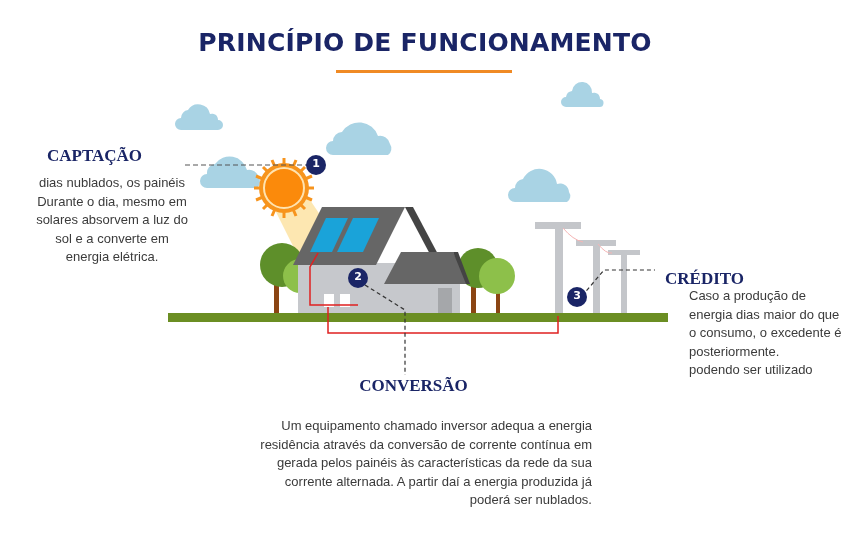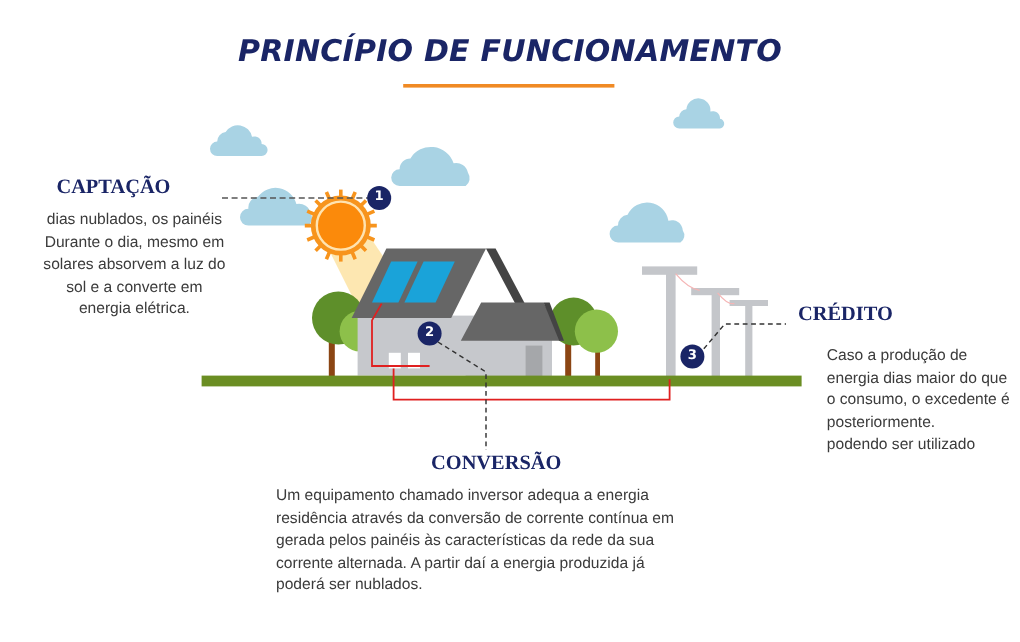--- a/index.html
+++ b/index.html
@@ -1,38 +1,38 @@
 <!DOCTYPE html>
 <html><head>
 <meta charset="utf-8">
 <style>
   * { margin:0; padding:0; box-sizing:border-box; }
   html, body { width:850px; height:535px; background:#ffffff; overflow:hidden; }
   body { position:relative; font-family:"Liberation Sans", sans-serif; }
   .title {
     position:absolute; left:0; width:850px; top:28px; text-align:center;
     font-family:"DejaVu Sans", sans-serif; font-weight:bold; font-size:25px;
-    color:#1a2566; letter-spacing:0.2px;font-style:italic;
+    color:#1a2566; letter-spacing:0.2px;
   }
   .title-underline { position:absolute; left:336px; top:70px; width:176px; height:3px; background:#f08a24; }
   .scene { position:absolute; left:0; top:0; width:850px; height:535px; }
   .heading {
     position:absolute; font-family:Liberation Serif, serif; font-weight:bold;
     color:#1a2566; font-size:17px;
   }
   .body-text {
     position:absolute; font-family:"Liberation Sans", sans-serif; color:#3b3b3b;
     font-size:13px; line-height:18.5px;
   }
   .captacao-h { left:47px; top:146px; }
   .captacao-t { left:20px; top:174px; width:184px; text-align:center; }
-  .credito-h { left:665px; top:252px; }
+  .credito-h { left:665px; top:269px; }
   .credito-t { left:665px; top:287px; width:180px;margin-left:24px; }
   .conversao-h { left:0; width:812px; top:376px; text-align:center;padding-left:15px; }
-  .conversao-t { left:230px; top:404px; width:362px; text-align:left; }
+  .conversao-t { left:230px; top:417px; width:362px; text-align:right; }
 </style>
 </head>
 <body>
 
 <div class="title">PRINCÍPIO DE FUNCIONAMENTO</div>
 <div class="title-underline"></div>
 
 <svg class="scene" width="850" height="535" viewBox="0 0 850 535">
 
   <g fill="#a9d3e4">

